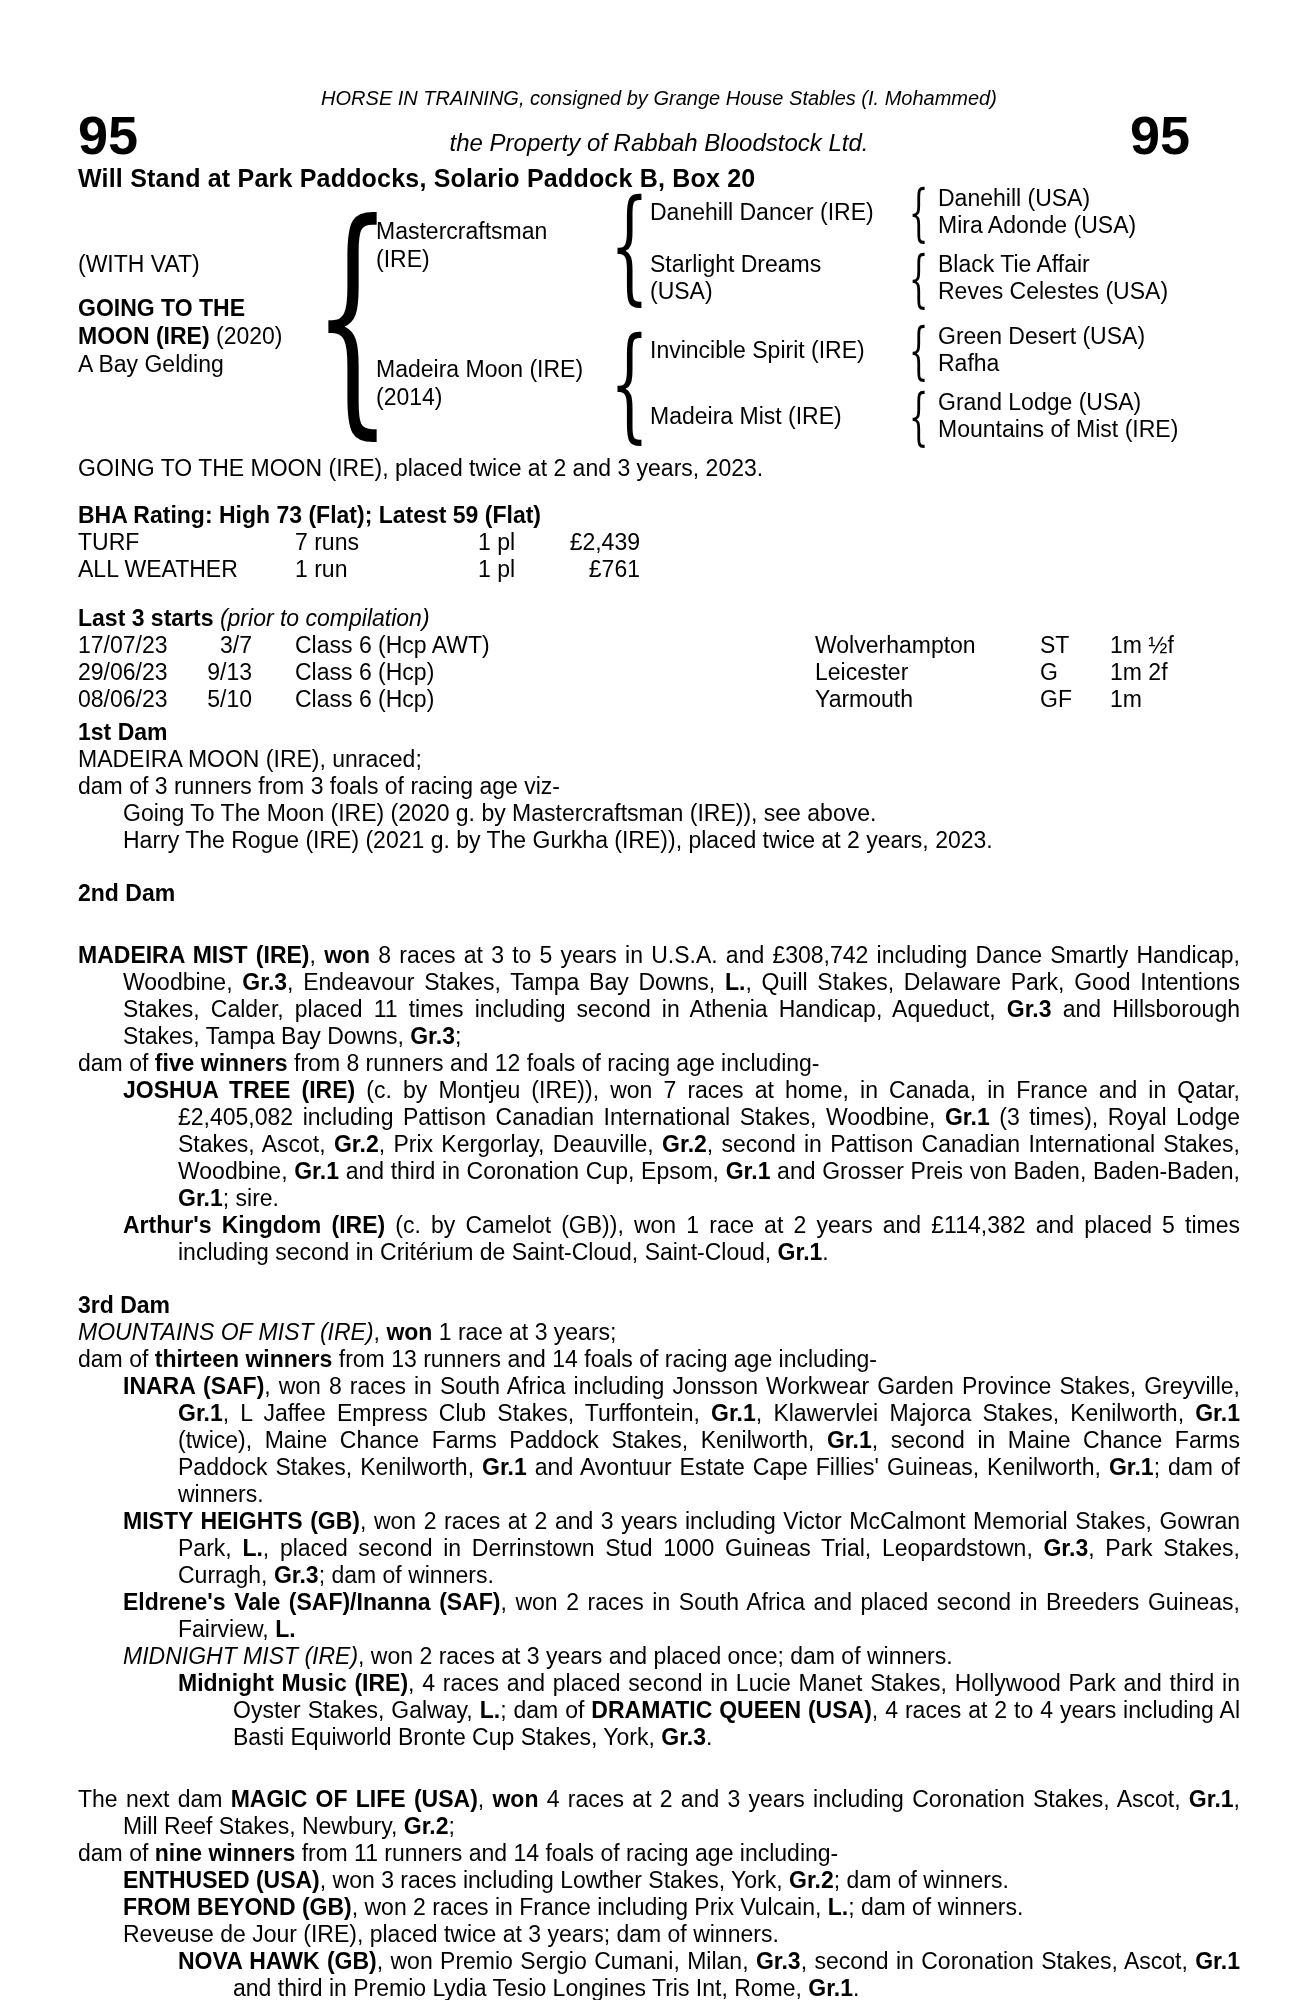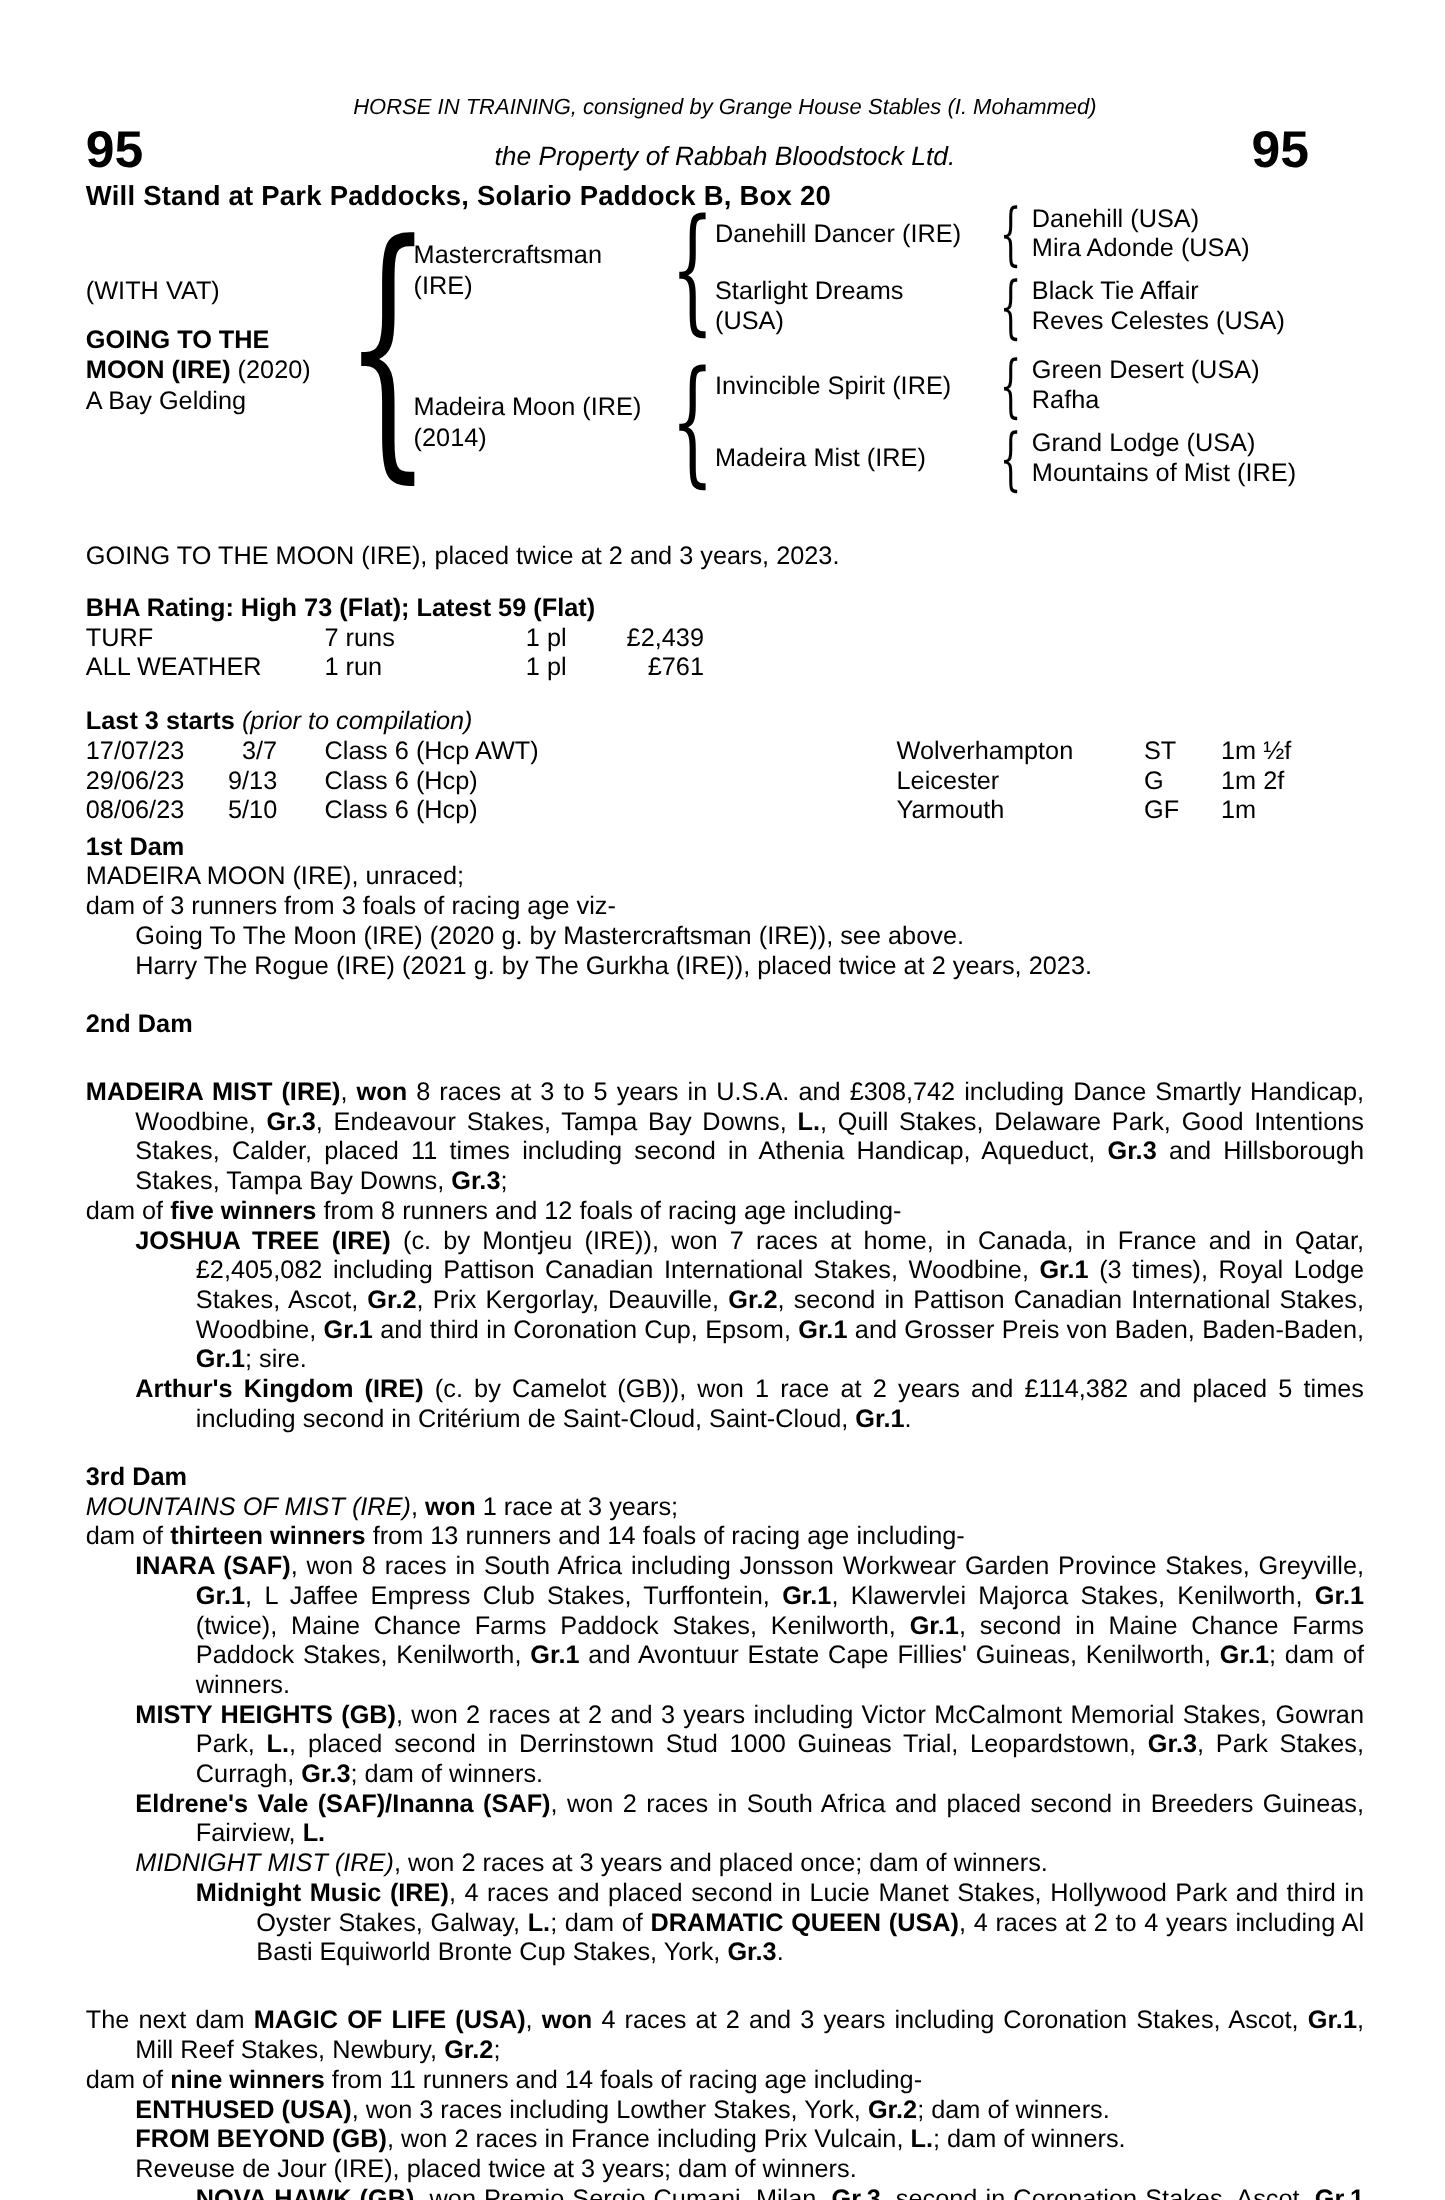--- a/index.html
+++ b/index.html
@@ -1,20 +1,20 @@
 <!DOCTYPE html>
 <html><head>
 <meta charset="utf-8">
 <style>
   html,body{margin:0;padding:0;background:#fff;color:#000;}
   body{width:1314px;min-height:2000px;font-family:"Liberation Sans",sans-serif;font-size:23px;line-height:27px;-webkit-font-smoothing:antialiased;}
   .page{position:relative;padding:84px 74px 40px 78px;box-sizing:border-box;width:1314px;}
   .b{font-weight:bold;}
   .i{font-style:italic;}
-  .lot{position:absolute;top:112px;font-size:47px;line-height:47px;font-weight:bold;}
+  .lot{position:absolute;top:112px;font-size:54px;line-height:47px;font-weight:bold;}
   .lot-left{left:78px;}
   .lot-right{right:124px;}
   .title1{text-align:center;font-style:italic;font-size:20px;line-height:28px;}
   .title2{text-align:center;font-style:italic;font-size:24px;line-height:28px;margin-top:17px;}
   .stand{font-weight:bold;font-size:25px;margin-top:8px;letter-spacing:.2px;}
 
   
   .pedigree{display:flex;align-items:center;margin-top:6px;height:232px;}
   .ped-subject{width:252px;line-height:28px;}
   .ped-subject .vat{margin-bottom:16px;}
@@ -24,21 +24,21 @@
   .b2{width:42px;height:118px;font-size:124px;}
   .b3{width:38px;height:58px;font-size:62px;}
   .ped-parents{display:flex;flex-direction:column;gap:14px;}
   .ped-parent{display:flex;align-items:center;}
   .parent-name{width:232px;line-height:28px;}
   .gp-col{display:flex;flex-direction:column;gap:8px;}
   .gp-block{display:flex;align-items:center;}
   .gp-name{width:250px;line-height:27px;}
   .gg-col{line-height:27px;min-width:300px;}
 
-  .summary{margin-top:62px;}
+  .summary{margin-top:25px;}
 
   .bha{margin-top:20px;}
   .bha-head{font-weight:bold;}
   .bha-row{display:grid;grid-template-columns:217px 183px 60px 102px;}
   .bha-row .money{text-align:right;}
 
   .ls{margin-top:22px;}
   .ls-head{font-weight:bold;}
   .ls-head .note{font-weight:normal;font-style:italic;}
   .ls-row{display:grid;grid-template-columns:112px 62px 563px 225px 70px auto;}

